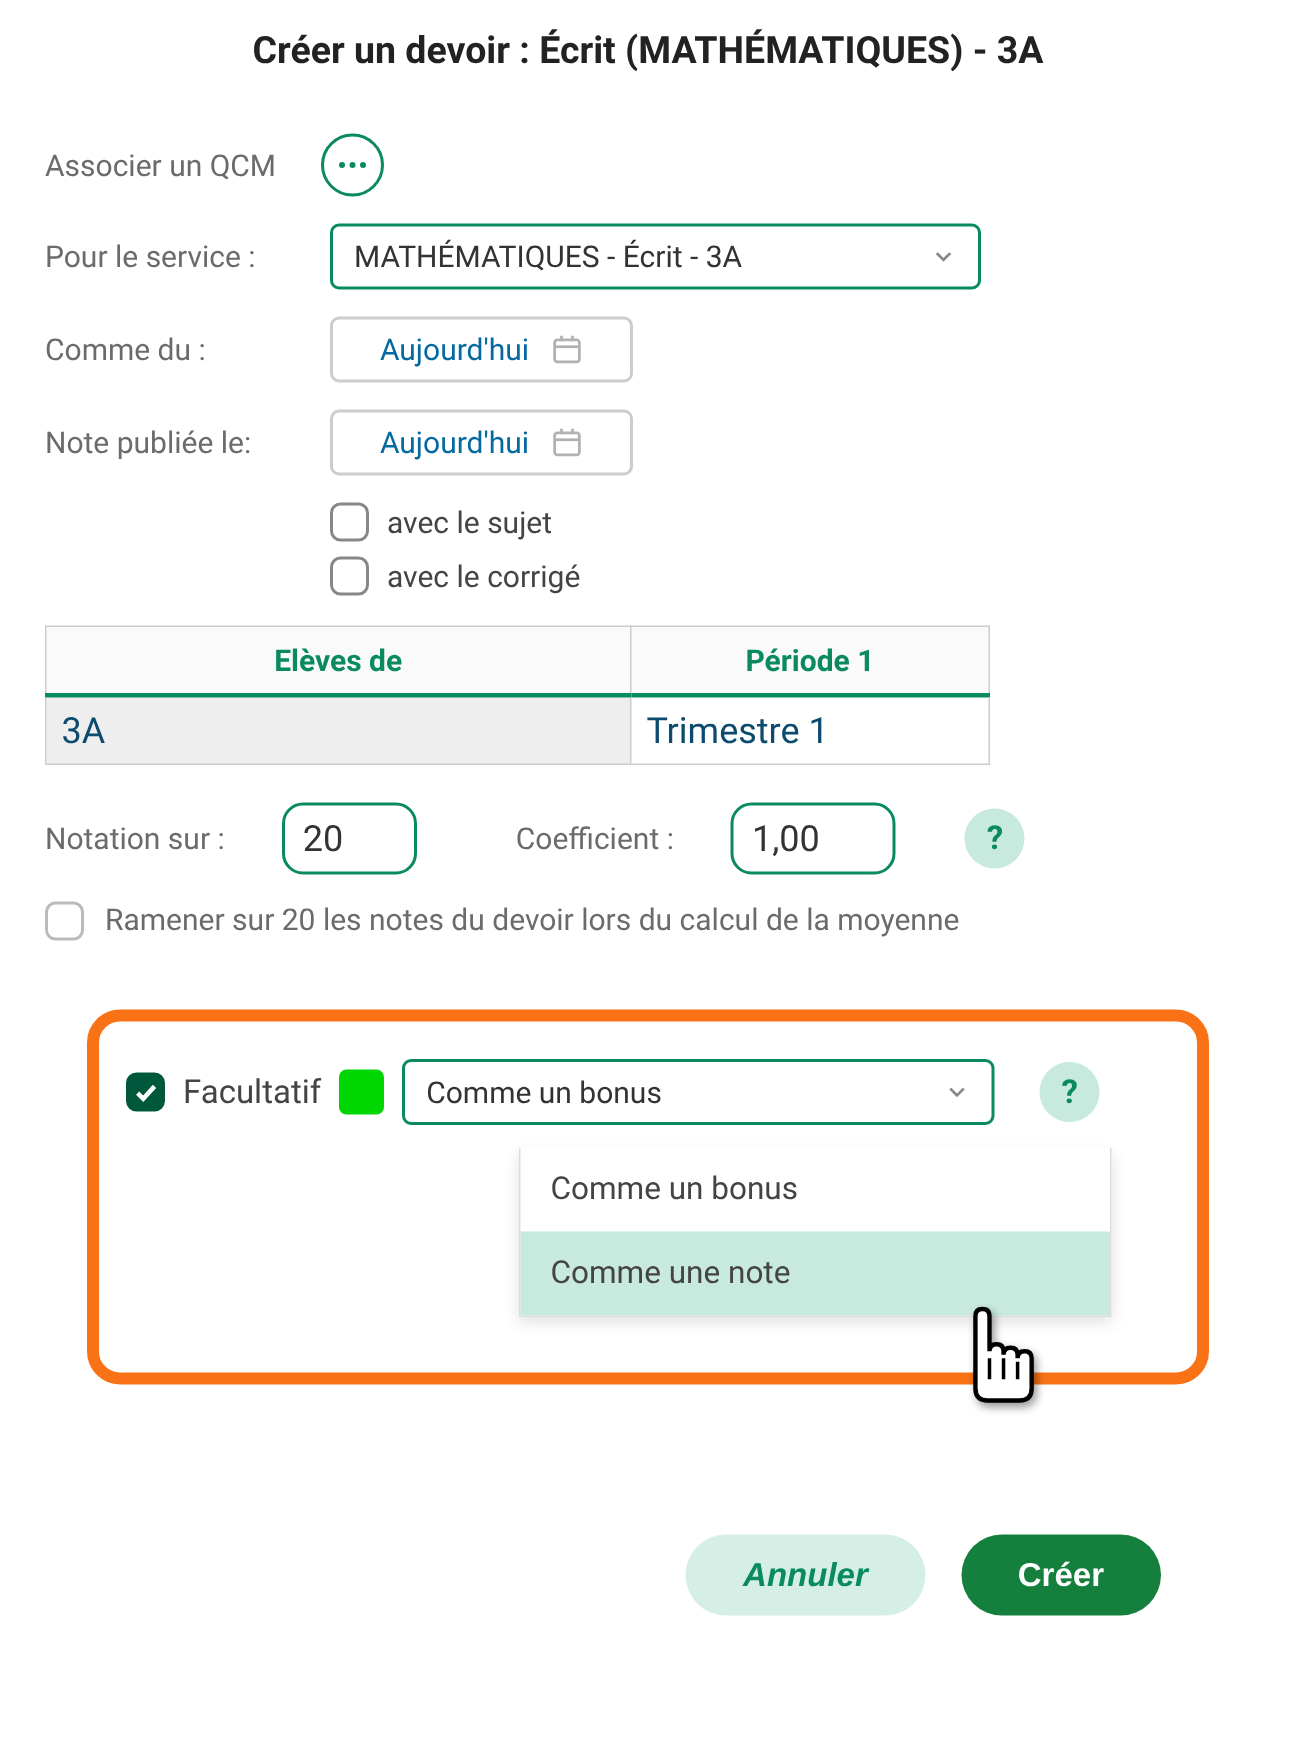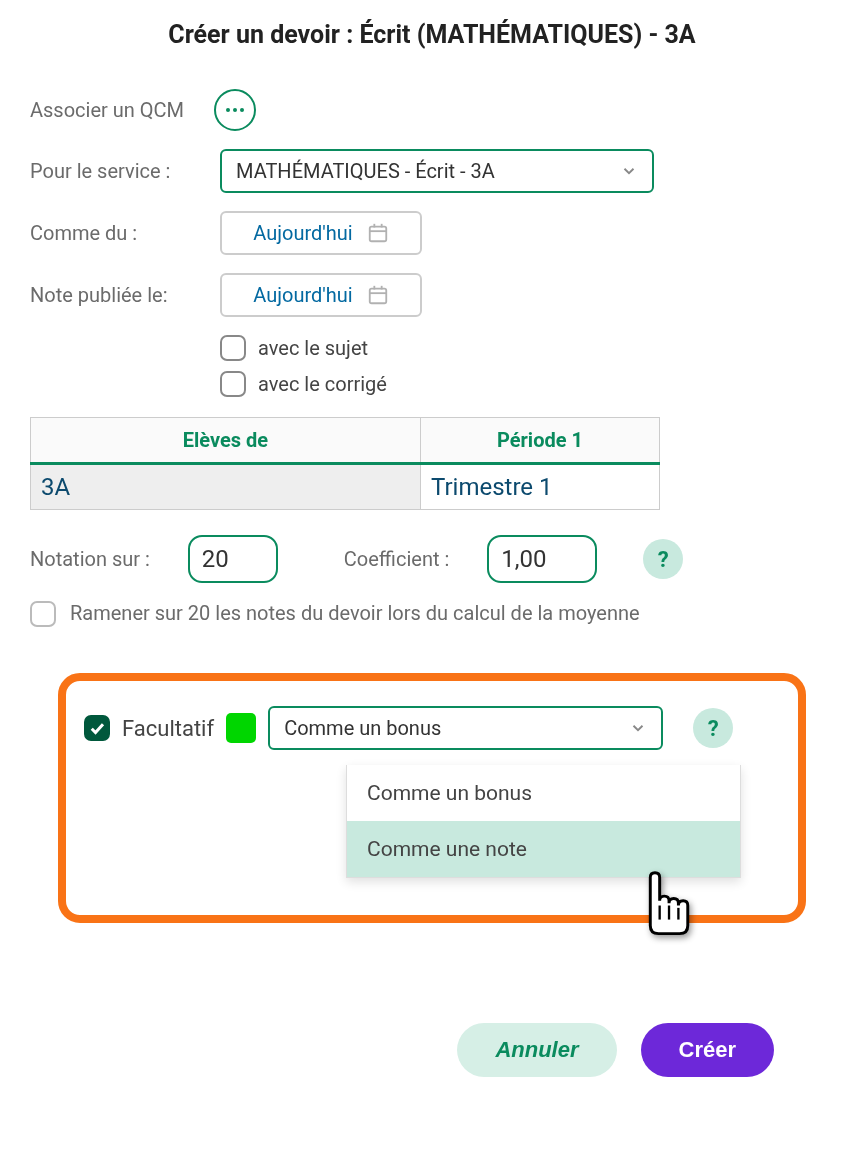--- a/index.html
+++ b/index.html
@@ -194,21 +194,21 @@
   }
   .btn {
     padding: 14px 38px;
     border-radius: 32px;
     font-size: 22px;
     font-weight: 700;
     border: none;
     cursor: pointer;
   }
   .btn-cancel { background: #d6efe6; color: #0a8b5e; font-style: italic; }
-  .btn-create { background: #6d28d9; color: #fff; }
+  .btn-create { background: #15803d; color: #fff; }
 </style>
 </head>
 <body>
 
 <div class="title">Créer un devoir : Écrit (MATHÉMATIQUES) - 3A</div>
 
 <div class="form-area">
 
   <div class="row">
     <span class="label label-sm">Associer un QCM</span>

